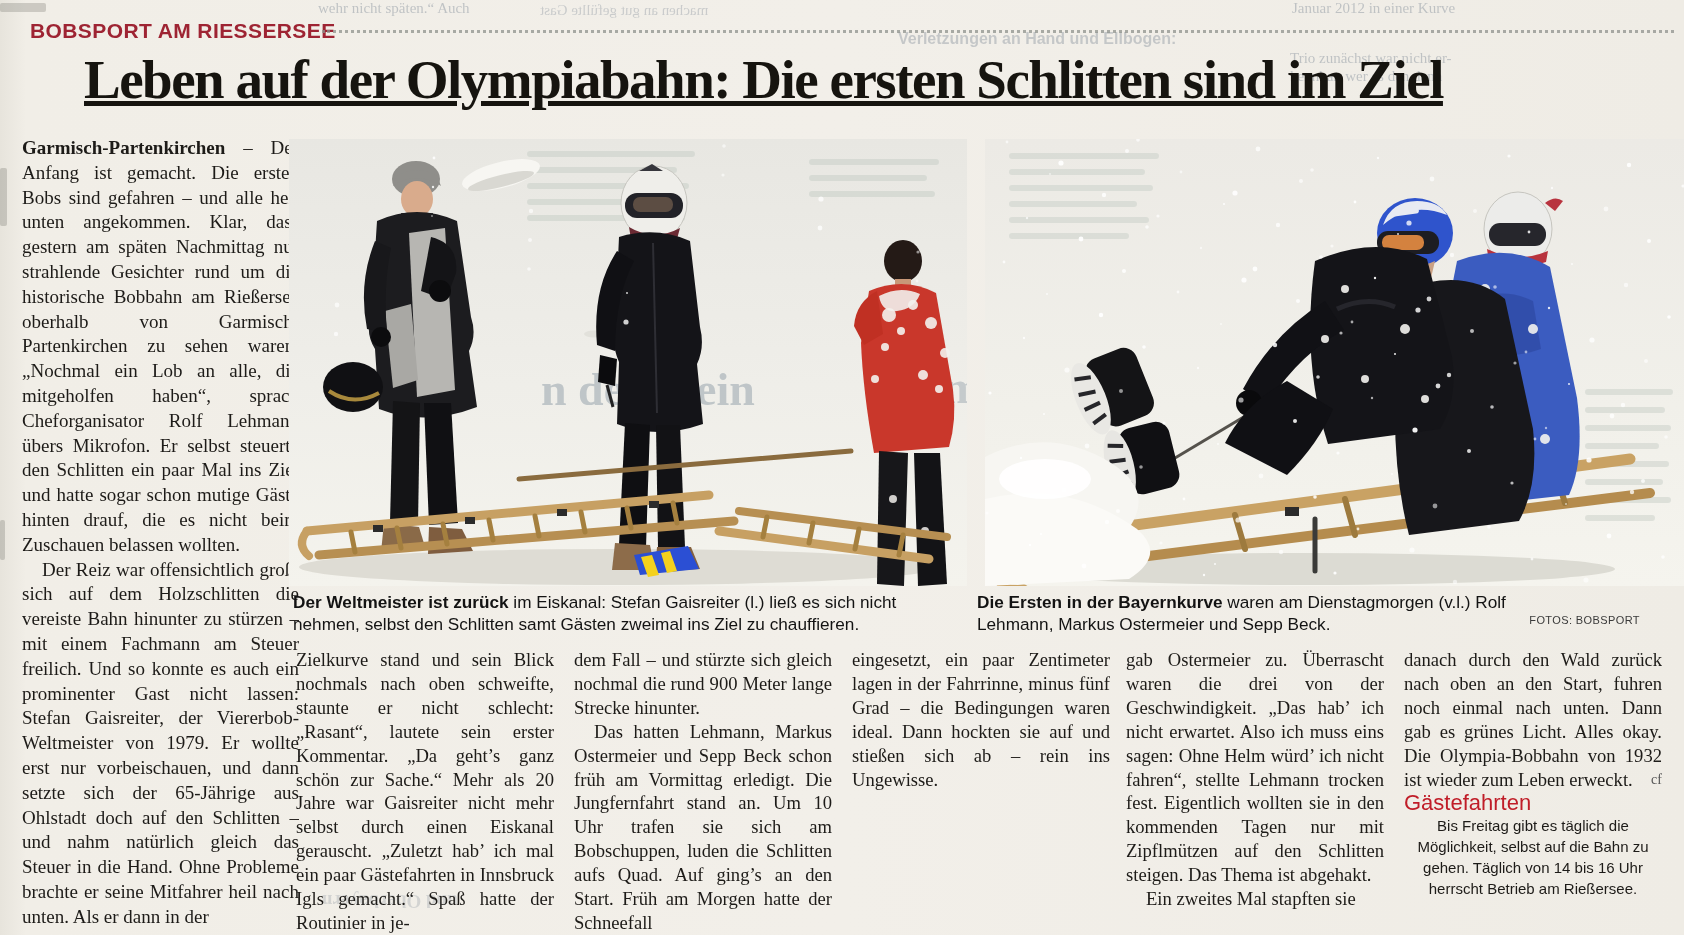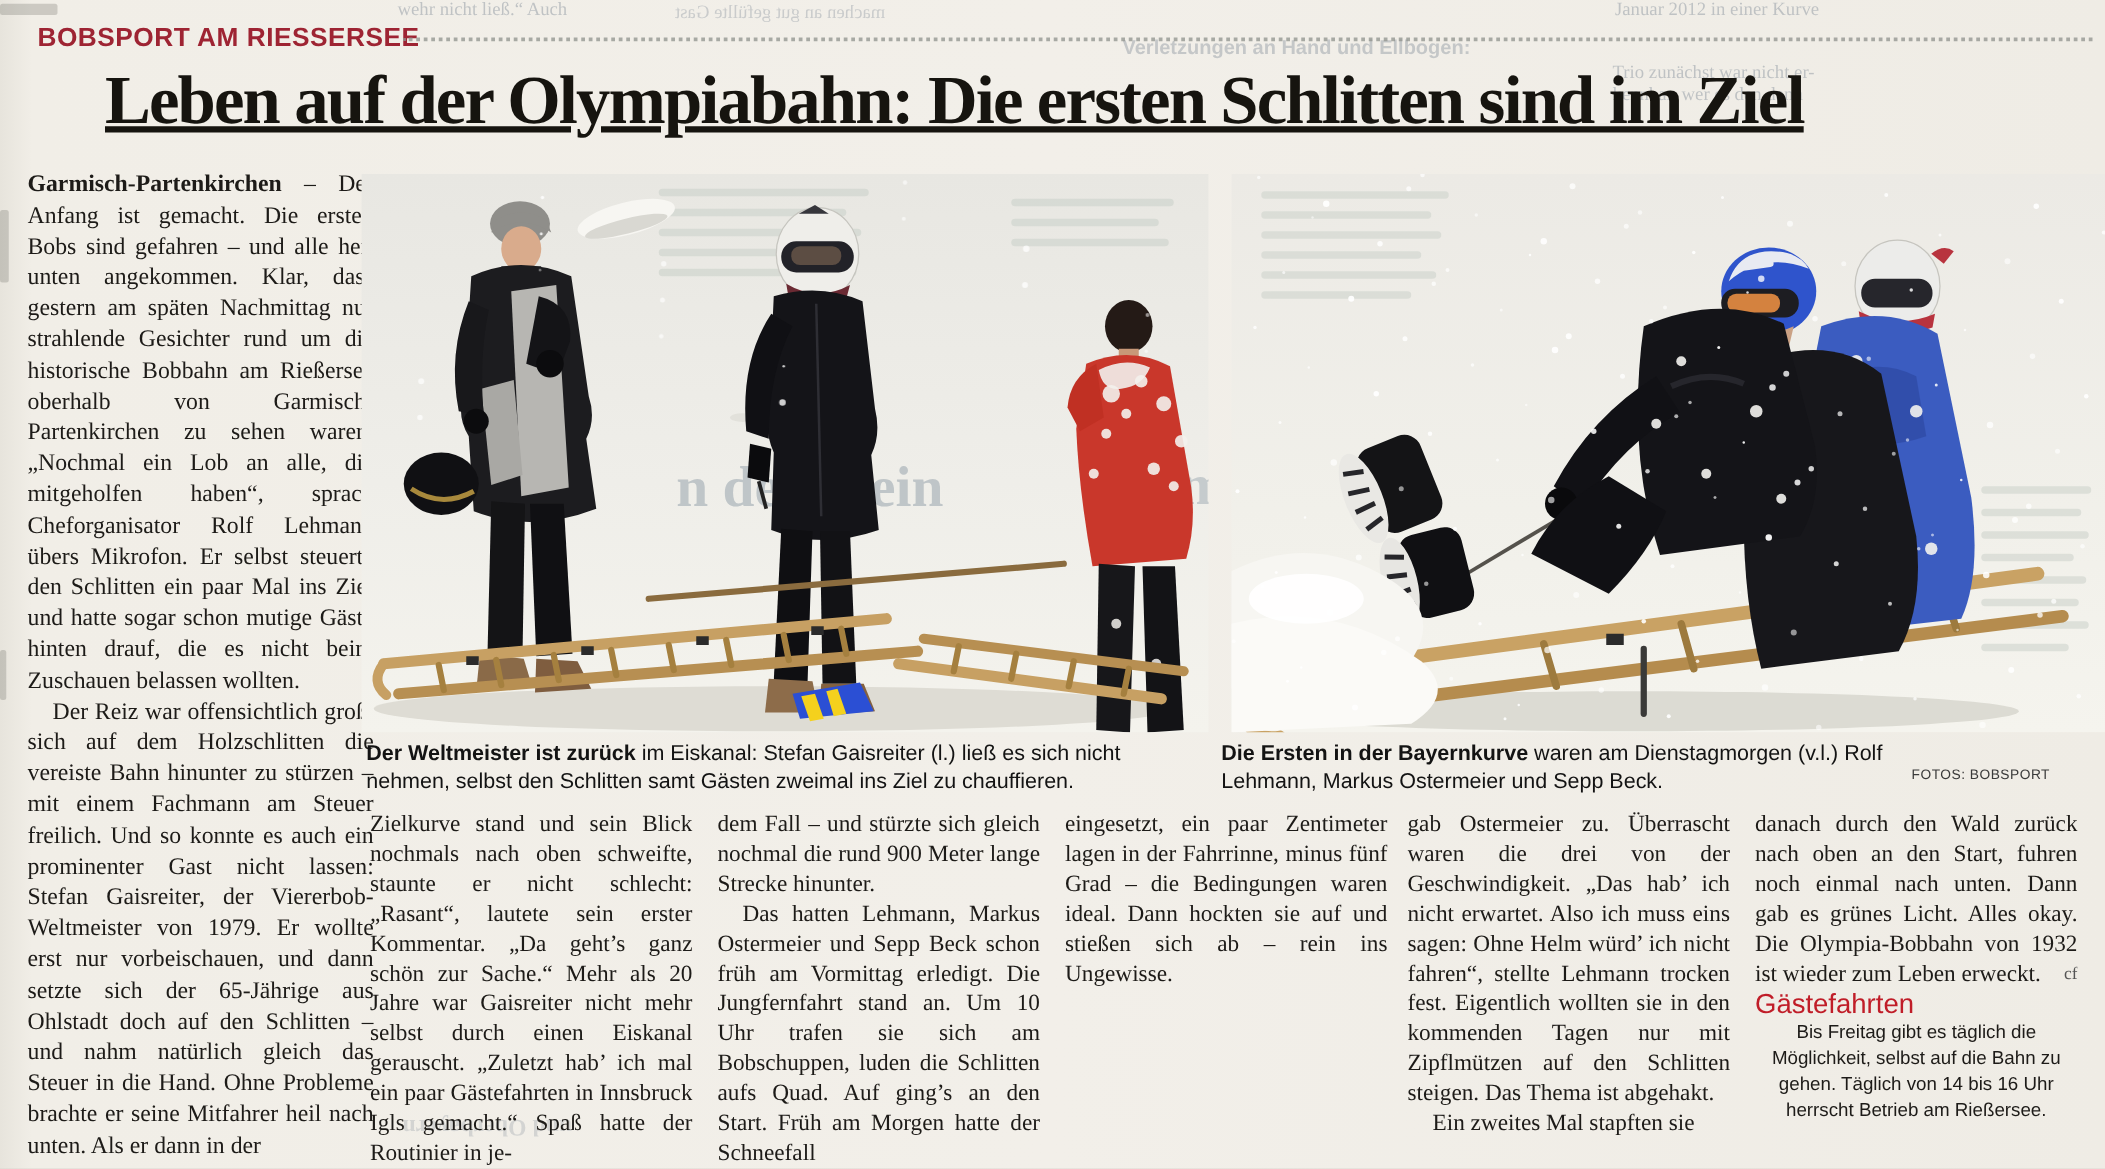--- a/index.html
+++ b/index.html
@@ -53,21 +53,21 @@
   .g-hand{left:898px;top:30px;font-family:"Liberation Sans",sans-serif;font-weight:bold;
           font-size:16px;opacity:.45;}
   .g-bl{left:322px;top:890px;transform:rotate(180deg);opacity:.3;font-weight:bold;font-size:19px;}
   .smudge{position:absolute;background:#6a6a66;opacity:.28;border-radius:2px;}
 </style>
 </head>
 <body>
 
 <div class="page">
 
-  <div class="ghost g-tl">wehr nicht ließ.“ Auch</div>
+  <div class="ghost g-tl">wehr nicht späten.“ Auch</div>
   <div class="ghost g-tc">machen an gut gefüllte Gast</div>
   <div class="ghost g-tr">Januar 2012 in einer Kurve</div>
   <div class="ghost g-tr2">Trio zunächst war nicht er-</div>
   <div class="ghost g-tr3">kennbar, wer es den dann</div>
   <div class="ghost g-hand">Verletzungen an Hand und Ellbogen:</div>
   <div class="ghost g-bl">und Oberbayern</div>
   <div class="smudge" style="left:0;top:3px;width:46px;height:9px;"></div>
   <div class="smudge" style="left:0;top:168px;width:7px;height:58px;"></div>
   <div class="smudge" style="left:0;top:520px;width:5px;height:40px;"></div>
 

